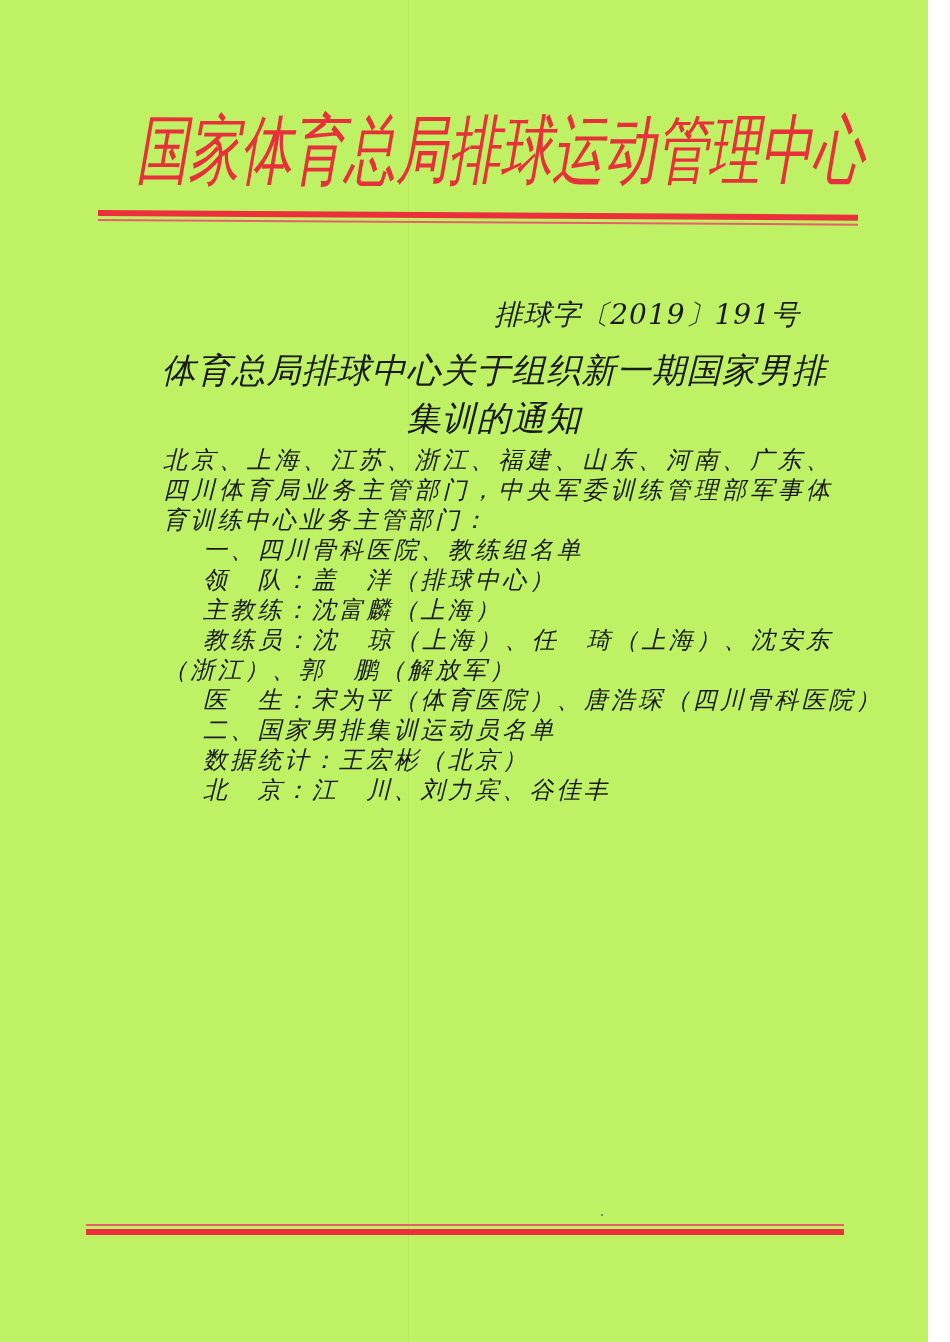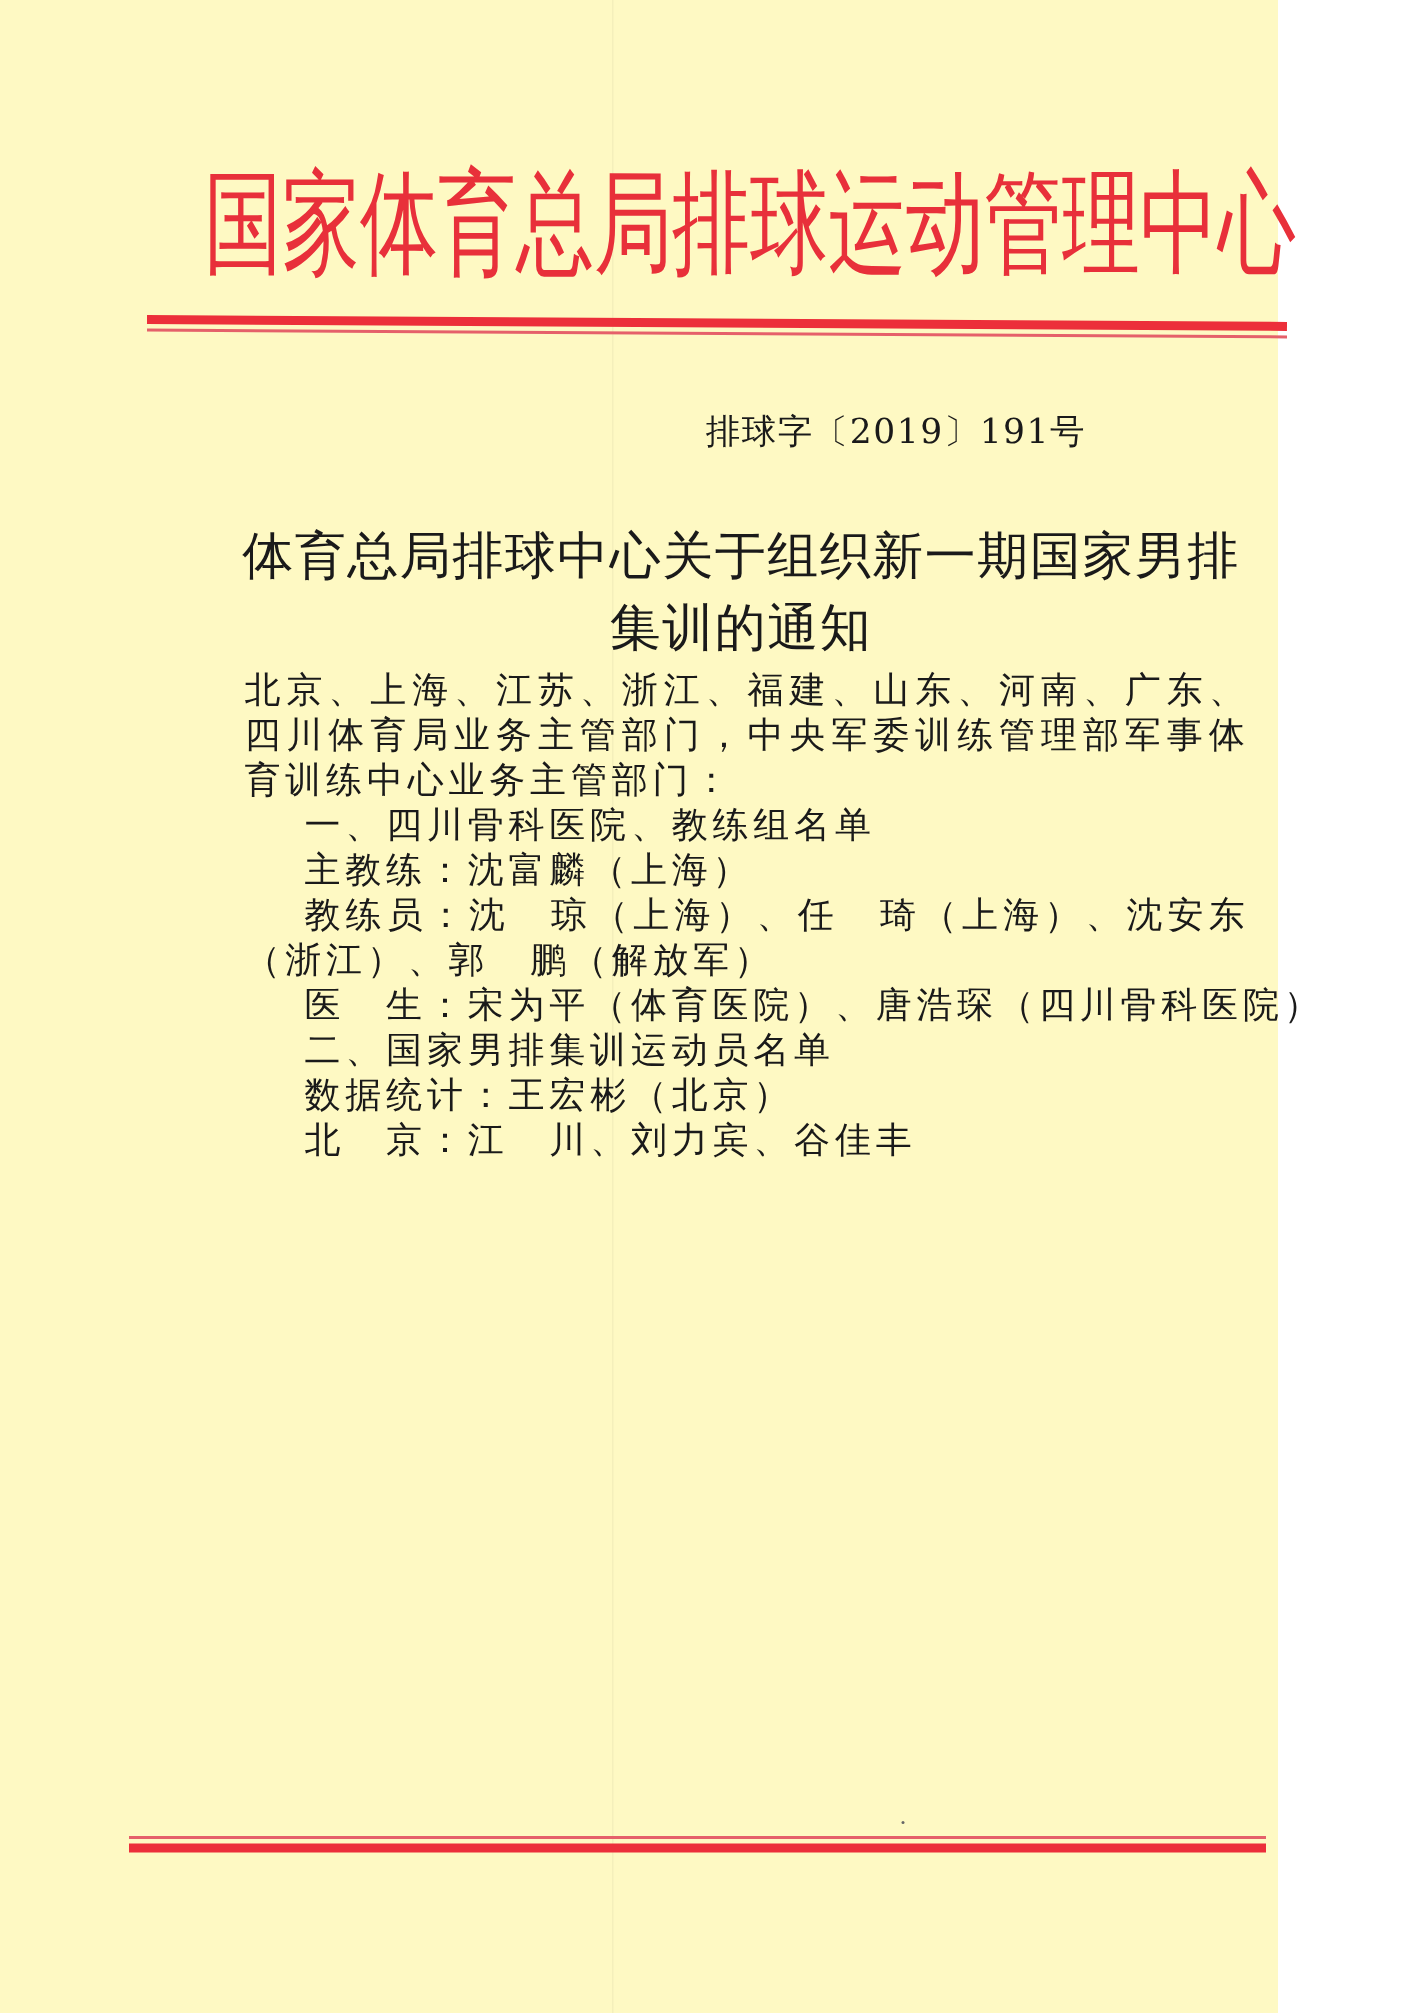--- a/index.html
+++ b/index.html
@@ -11,23 +11,24 @@
       width: 950px;
       height: 1342px;
       position: relative;
       overflow: hidden;
       font-family: "DejaVu Serif", "Liberation Serif", serif;
       color: #1a1a1a;
     }
     .page {
       position: absolute;
       left: 0; top: 0;
-      width: 852px;
+      width: 928px;
       height: 1342px;
-      background: #fef9c3;
+      background: #bef264;
+      font-style: italic;
     }
     
     .scan-line {
       position: absolute;
       left: 408px;
       top: 0;
       width: 1px;
       height: 1342px;
       background: rgba(0,0,0,0.04);
     }
@@ -65,22 +66,22 @@
     .rule-bottom-thin {
       left: 86px; top: 1224px; width: 758px; height: 2px;
       background: #e5606a;
     }
     .rule-bottom-thick {
       left: 86px; top: 1229px; width: 758px; height: 6px;
     }
     .doc-number {
       position: absolute;
       right: 128px;
-      top: 272px;
-      font-size: 23px;
+      top: 296px;
+      font-size: 28px;
       letter-spacing: 1px;
       white-space: nowrap;
     }
     .doc-title {
       position: absolute;
       left: 154px;
       width: 680px;
       text-align: center;
       font-size: 34px;
       letter-spacing: 1px;
@@ -138,20 +139,21 @@
 
   <div class="doc-number">排球字〔2019〕191号</div>
 
   <div class="doc-title line1">体育总局排球中心关于组织新一期国家男排</div>
   <div class="doc-title line2">集训的通知</div>
 
   <div class="body-text">
     <p class="para">北京、上海、江苏、浙江、福建、山东、河南、广东、四川体育局业务主管部门，中央军委训练管理部军事体育训练中心业务主管部门：</p>
 
     <p class="item">一、四川骨科医院、教练组名单</p>
+    <p class="item">领　队：盖　洋（排球中心）</p>
     <p class="item">主教练：沈富麟（上海）</p>
     <p class="item wrap para">教练员：沈　琼（上海）、任　琦（上海）、沈安东（浙江）、郭　鹏（解放军）</p>
     <p class="item">医　生：宋为平（体育医院）、唐浩琛（四川骨科医院）</p>
     <p class="item">二、国家男排集训运动员名单</p>
 
     <p class="item">数据统计：王宏彬（北京）</p>
     <p class="item">北　京：江　川、刘力宾、谷佳丰</p>
   </div>
 
   <div class="speck"></div>

